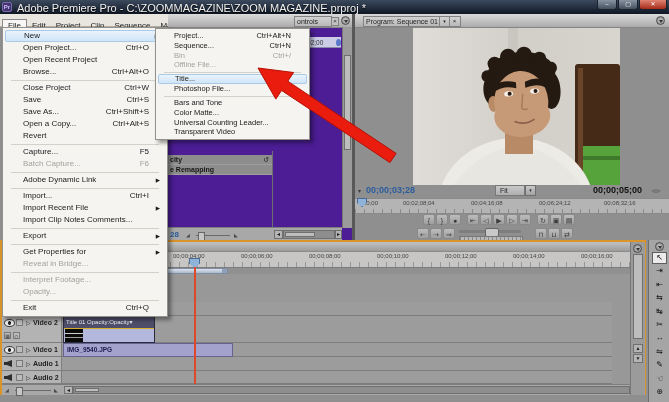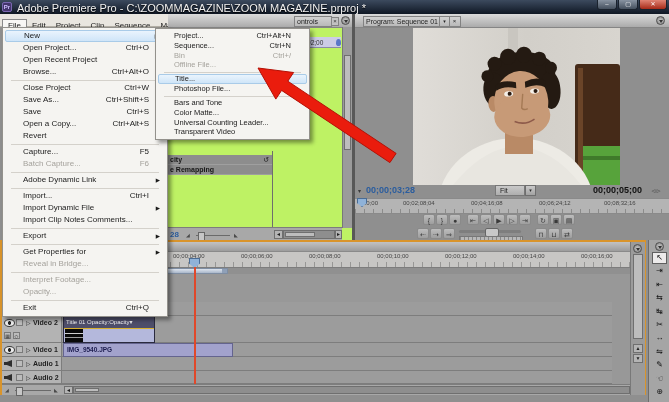--- a/index.html
+++ b/index.html
@@ -39,21 +39,21 @@
         line-height:9px;padding:0 2px;white-space:nowrap;box-sizing:border-box;}
   .pmenu-btn{position:absolute;width:9px;height:9px;border-radius:50%;background:radial-gradient(#cdcdcd,#7c7c7c);border:1px solid #4f4f4f;box-sizing:border-box;}
   .pmenu-btn:after{content:"";position:absolute;left:2px;top:3px;border-left:2px solid transparent;border-right:2px solid transparent;border-top:3px solid #333;}
   .scroll-v{background:#9b9b9b;border-left:1px solid #787878;}
   .scroll-thumb{background:#bdbdbd;border:1px solid #6f6f6f;box-sizing:border-box;}
   .sc-btn{background:#b4b4b4;border:1px solid #6f6f6f;font-size:5px;line-height:7px;text-align:center;color:#222;box-sizing:border-box;}
   .tc-blue{color:#2b5d9e;font-weight:bold;font-size:9px;}
   .tc-dark{color:#101010;font-weight:bold;font-size:9px;}
   .ticks{background-image:repeating-linear-gradient(90deg,#70706f 0 1px,transparent 1px 9px);}
   
-  #ec-panel{left:168px;top:14px;width:184px;height:267px;background:#bef264;z-index:1;}
+  #ec-panel{left:168px;top:14px;width:184px;height:267px;background:#4c1d95;z-index:1;}
   #ec-tabbar{left:0;top:0;width:184px;height:13px;}
   .ec-row{position:absolute;left:0;width:104px;height:9px;background:#8d8d8d;border-bottom:1px solid #9f9f9f;font-size:7px;font-weight:bold;color:#161616;line-height:9px;}
   
   #pm-panel{left:352px;top:14px;width:317px;height:227px;background:#8f8f8f;border-left:3px solid #585858;box-sizing:border-box;z-index:1;}
   #pm-tabbar{left:0;top:0;width:314px;height:13px;}
   .t-btn{position:absolute;width:12px;height:11px;background:linear-gradient(#c9c9c9,#a2a2a2);border:1px solid #6e6e6e;
          box-sizing:border-box;color:#2e2e2e;font-size:7px;line-height:9px;text-align:center;}
   #pm-ruler{background:#b4b4b4;border-top:1px solid #8a8a8a;border-bottom:1px solid #8a8a8a;}
   .r-label{position:absolute;font-size:6px;color:#454545;top:1px;white-space:nowrap;}
   .ph-marker{background:#8fb2d8;border:1px solid #4a6c94;box-sizing:border-box;clip-path:polygon(0 0,100% 0,100% 55%,50% 100%,0 55%);}
@@ -334,32 +334,32 @@
       </div>
   </div>
 
   <div id="file-menu" class="abs popup">
       <div class="menu-row hl"><span class="m-label">New</span><span class="m-arrow">▶</span></div>
       <div class="menu-row"><span class="m-label">Open Project...</span><span class="m-short">Ctrl+O</span></div>
       <div class="menu-row"><span class="m-label">Open Recent Project</span><span class="m-arrow">▶</span></div>
       <div class="menu-row"><span class="m-label">Browse...</span><span class="m-short">Ctrl+Alt+O</span></div>
       <div class="menu-sep"></div>
       <div class="menu-row"><span class="m-label">Close Project</span><span class="m-short">Ctrl+W</span></div>
+      <div class="menu-row"><span class="m-label">Save</span><span class="m-short">Ctrl+S</span></div>
       <div class="menu-row"><span class="m-label">Save As...</span><span class="m-short">Ctrl+Shift+S</span></div>
-      <div class="menu-row"><span class="m-label">Save</span><span class="m-short">Ctrl+S</span></div>
       <div class="menu-row"><span class="m-label">Open a Copy...</span><span class="m-short">Ctrl+Alt+S</span></div>
       <div class="menu-row"><span class="m-label">Revert</span></div>
       <div class="menu-sep"></div>
       <div class="menu-row"><span class="m-label">Capture...</span><span class="m-short">F5</span></div>
       <div class="menu-row dis"><span class="m-label">Batch Capture...</span><span class="m-short">F6</span></div>
       <div class="menu-sep"></div>
       <div class="menu-row"><span class="m-label">Adobe Dynamic Link</span><span class="m-arrow">▶</span></div>
       <div class="menu-sep"></div>
       <div class="menu-row"><span class="m-label">Import...</span><span class="m-short">Ctrl+I</span></div>
-      <div class="menu-row"><span class="m-label">Import Dynamic File</span><span class="m-arrow">▶</span></div>
+      <div class="menu-row"><span class="m-label">Import Recent File</span><span class="m-arrow">▶</span></div>
       <div class="menu-row"><span class="m-label">Import Clip Notes Comments...</span></div>
       <div class="menu-sep"></div>
       <div class="menu-row"><span class="m-label">Export</span><span class="m-arrow">▶</span></div>
       <div class="menu-sep"></div>
       <div class="menu-row"><span class="m-label">Get Properties for</span><span class="m-arrow">▶</span></div>
       <div class="menu-row dis"><span class="m-label">Reveal in Bridge...</span></div>
       <div class="menu-sep"></div>
       <div class="menu-row dis"><span class="m-label">Interpret Footage...</span></div>
       <div class="menu-row dis"><span class="m-label">Opacity...</span></div>
       <div class="menu-sep"></div>

